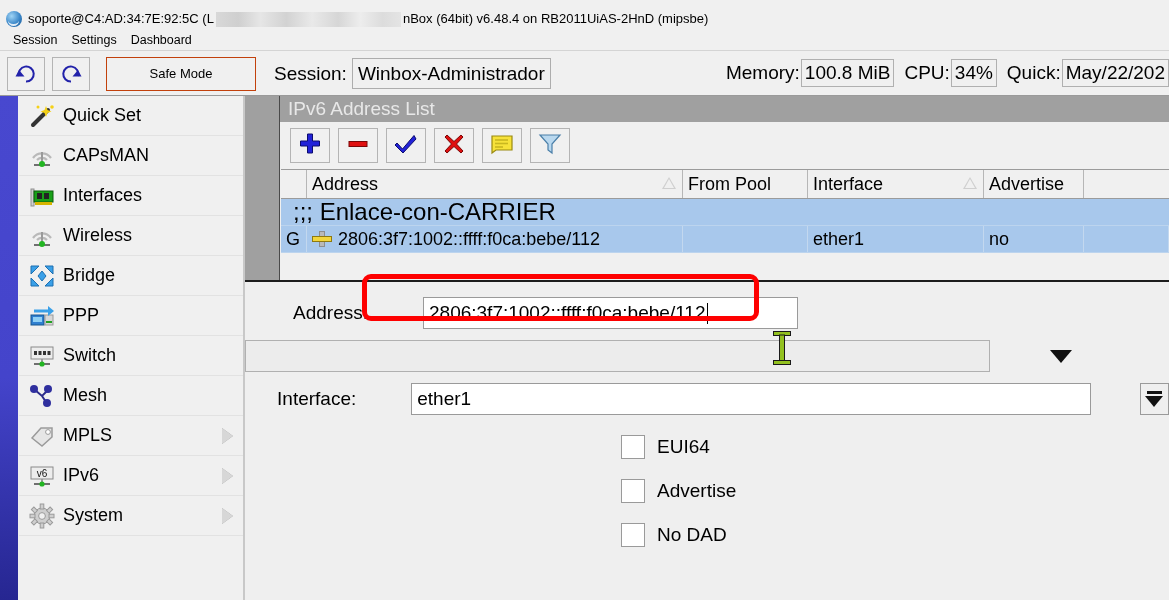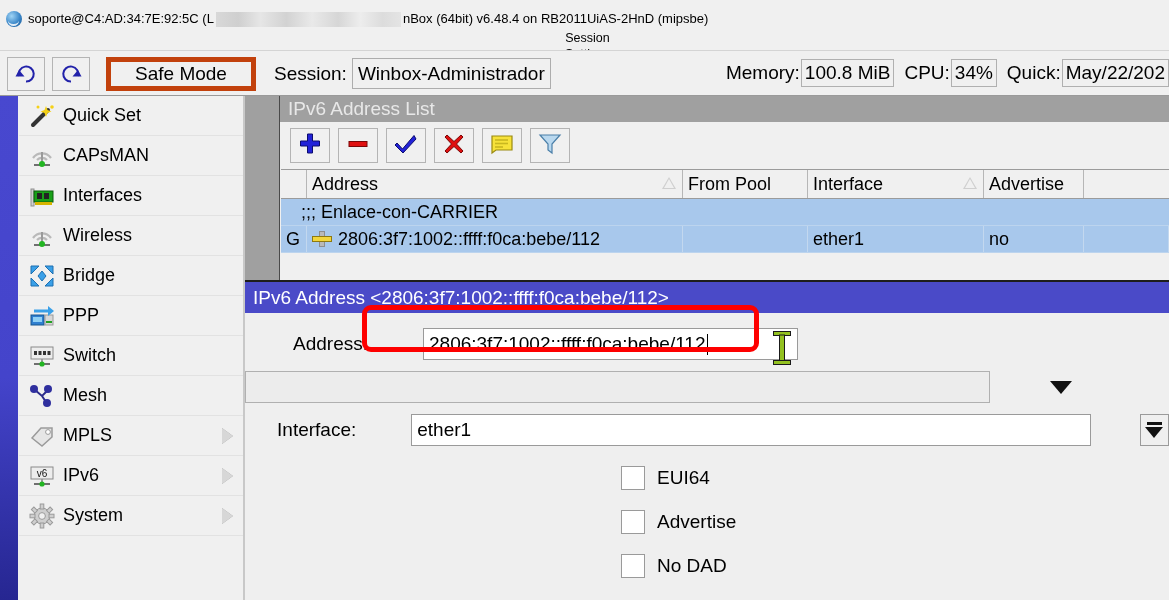--- a/index.html
+++ b/index.html
@@ -19,31 +19,31 @@
     position:relative;flex:none;}
   .tb-logo:after{content:"";position:absolute;left:2px;top:7px;width:11px;height:6px;
     border-bottom:2px solid #ffffff;border-radius:0 0 8px 8px;opacity:.85;}
   .tb-title{font-size:13px;line-height:16px;white-space:nowrap;display:flex;align-items:center;}
   .redact{display:inline-block;width:185px;height:15px;margin:0 2px;vertical-align:-3px;
     background:linear-gradient(90deg,#d8d8d8 0%,#cfcfcf 12%,#e6e6e6 24%,#d2d2d2 38%,#e9e9e9 52%,
       #d6d6d6 66%,#ededed 78%,#dcdcdc 90%,#e4e4e4 100%);}
 
   
   .menubar{position:absolute;left:0;top:22px;width:1169px;height:20px;background:#f0f0f0;
-    display:flex;align-items:center;padding-left:6px;box-sizing:border-box;flex-direction:column;}
+    display:flex;align-items:center;padding-left:6px;box-sizing:border-box;}
   .menu-item{font-size:12.5px;padding:1px 7px;cursor:default;}
 
   
   .toolbar{position:absolute;left:0;top:42px;width:1169px;height:46px;background:#f0f0f0;
     border-top:1px solid #d4d4d4;box-sizing:border-box;display:flex;align-items:center;}
   .tbtn{width:38px;height:34px;margin-left:7px;background:#f0f0f0;border:1px solid #b4b4b4;
     display:flex;align-items:center;justify-content:center;box-sizing:border-box;}
   .tbtn svg{display:block;}
-  .safemode{margin-left:16px;height:34px;min-width:150px;background:#f0f0f0;border:5px solid #c2410c;
-    display:flex;align-items:center;justify-content:center;font-size:19px;box-sizing:border-box;padding:0 22px;}
+  .safemode{margin-left:16px;height:34px;min-width:150px;background:#f0f0f0;border:1px solid #c2410c;
+    display:flex;align-items:center;justify-content:center;font-size:13px;box-sizing:border-box;padding:0 22px;}
   .sess-label{margin-left:18px;font-size:19px;}
   .sess-field{margin-left:5px;height:31px;min-width:195px;background:#f0f0f0;border:1px solid #adadad;
     display:flex;align-items:center;padding:0 5px;font-size:19px;box-sizing:border-box;}
   .status-right{position:absolute;right:0;top:42px;height:46px;display:flex;align-items:center;}
   .st-label{font-size:19px;margin-left:10px;}
   .st-box{height:28px;border:1px solid #b0b0b0;background:#f0f0f0;display:flex;align-items:center;
     padding:0 3px;font-size:19px;box-sizing:border-box;margin-left:1px;}
   .toolbar-sep{position:absolute;left:0;top:87px;width:1169px;height:1px;background:#9a9a9a;}
 
   
@@ -85,21 +85,21 @@
   .th .sorttri:after{content:"";position:absolute;left:-5px;top:2px;width:0;height:0;
     border-left:5px solid transparent;border-right:5px solid transparent;border-bottom:9px solid #f0f0f0;}
   .c-gut{width:26px;border-right:1px solid #b6b6b6;}
   .c-addr{width:376px;}
   .c-pool{width:125px;}
   .c-iface{width:176px;}
   .c-adv{width:100px;}
   .c-last{flex:1;border-right:none;}
   .trow{display:flex;height:27px;background:#a8c8ec;align-items:center;
     border-bottom:1px solid #bcd4ee;box-sizing:border-box;}
-  .trow.comment{padding-left:20px;font-size:18px;}
+  .trow.comment{padding-left:12px;font-size:24px;}
   .td{font-size:18px;display:flex;align-items:center;padding-left:5px;box-sizing:border-box;
     height:100%;border-right:1px solid #c3d8ef;}
   .addr-ico{width:20px;height:16px;position:relative;flex:none;margin-right:6px;}
   .addr-ico .bar{position:absolute;left:0;top:5px;width:20px;height:6px;background:#f2d63c;
     border:1px solid #8e7a11;box-sizing:border-box;}
   .addr-ico .stem{position:absolute;left:7px;top:0;width:6px;height:16px;background:#b9b9b9;
     border:1px solid #8d8d8d;box-sizing:border-box;}
 
   
   .dlg{position:absolute;left:0;top:184px;width:924px;height:328px;background:#efefef;
@@ -440,23 +440,20 @@
           <span>2806:3f7:1002::ffff:f0ca:bebe/112</span>
         </div>
         <div class="td c-pool"></div>
         <div class="td c-iface">ether1</div>
         <div class="td c-adv">no</div>
         <div class="td c-last"></div>
       </div>
     </div>
 
     <div class="dlg">
-      <div class="dlg-title">
-        <span>IPv6 Address &lt;2806:3f7:1002::ffff:f0ca:bebe/112&gt;</span>
-      </div>
       <div class="dlg-body">
 
         <div class="row">
           <div class="lbl">Address:</div>
           <div class="field addr-field">
             <span>2806:3f7:1002::ffff:f0ca:bebe/112</span>
               <span class="caret"></span>
           </div>
           <div class="redbox"></div>
         </div>

